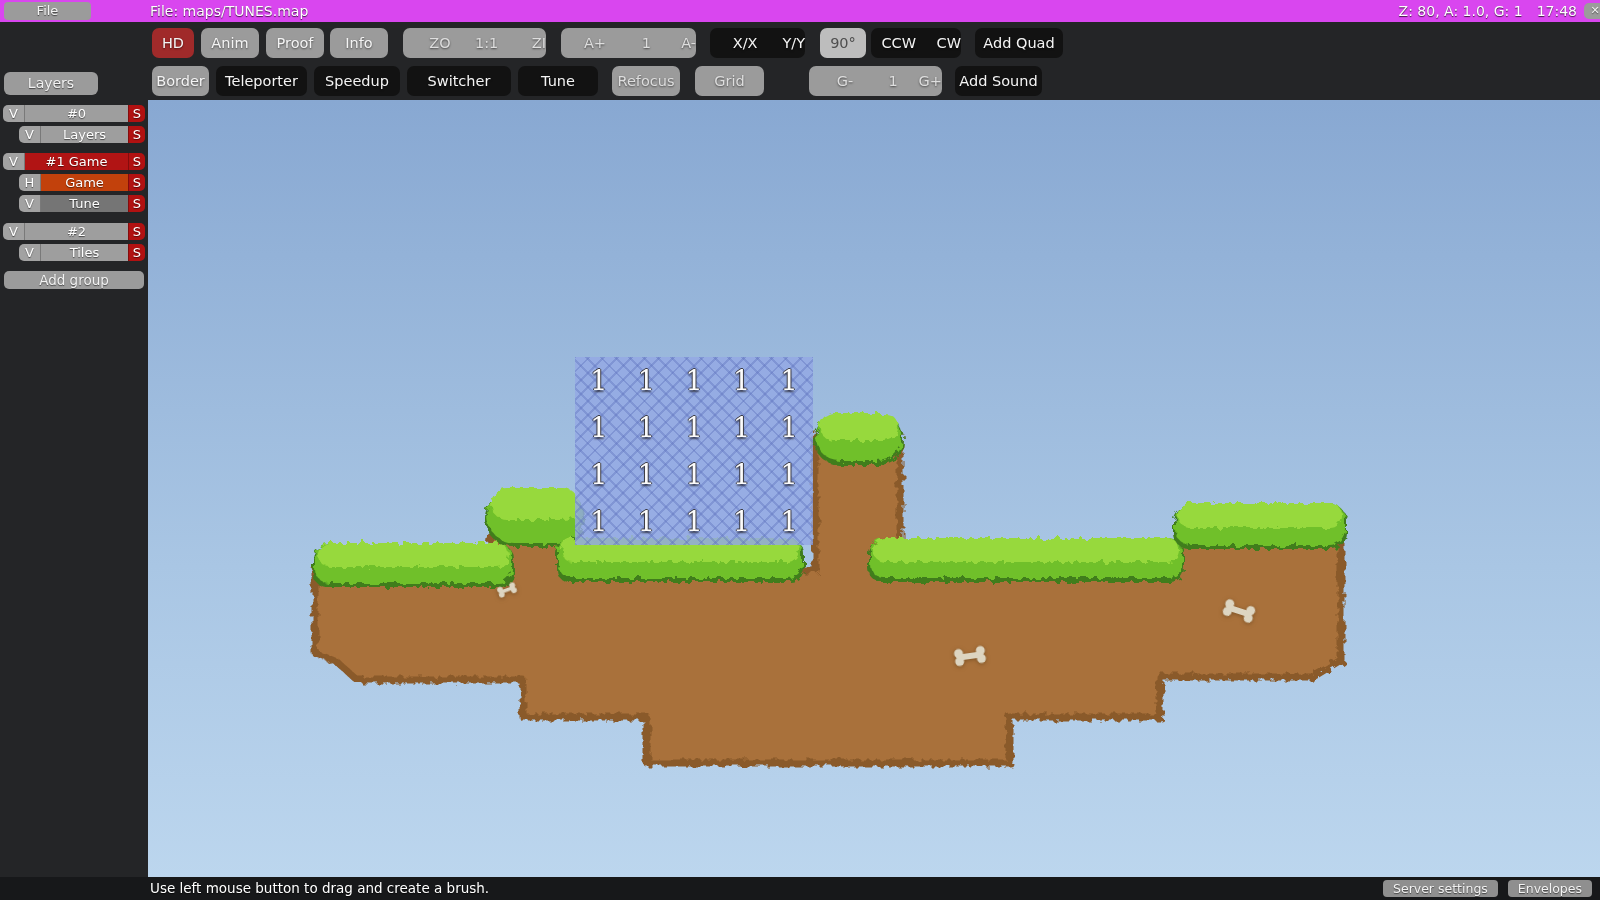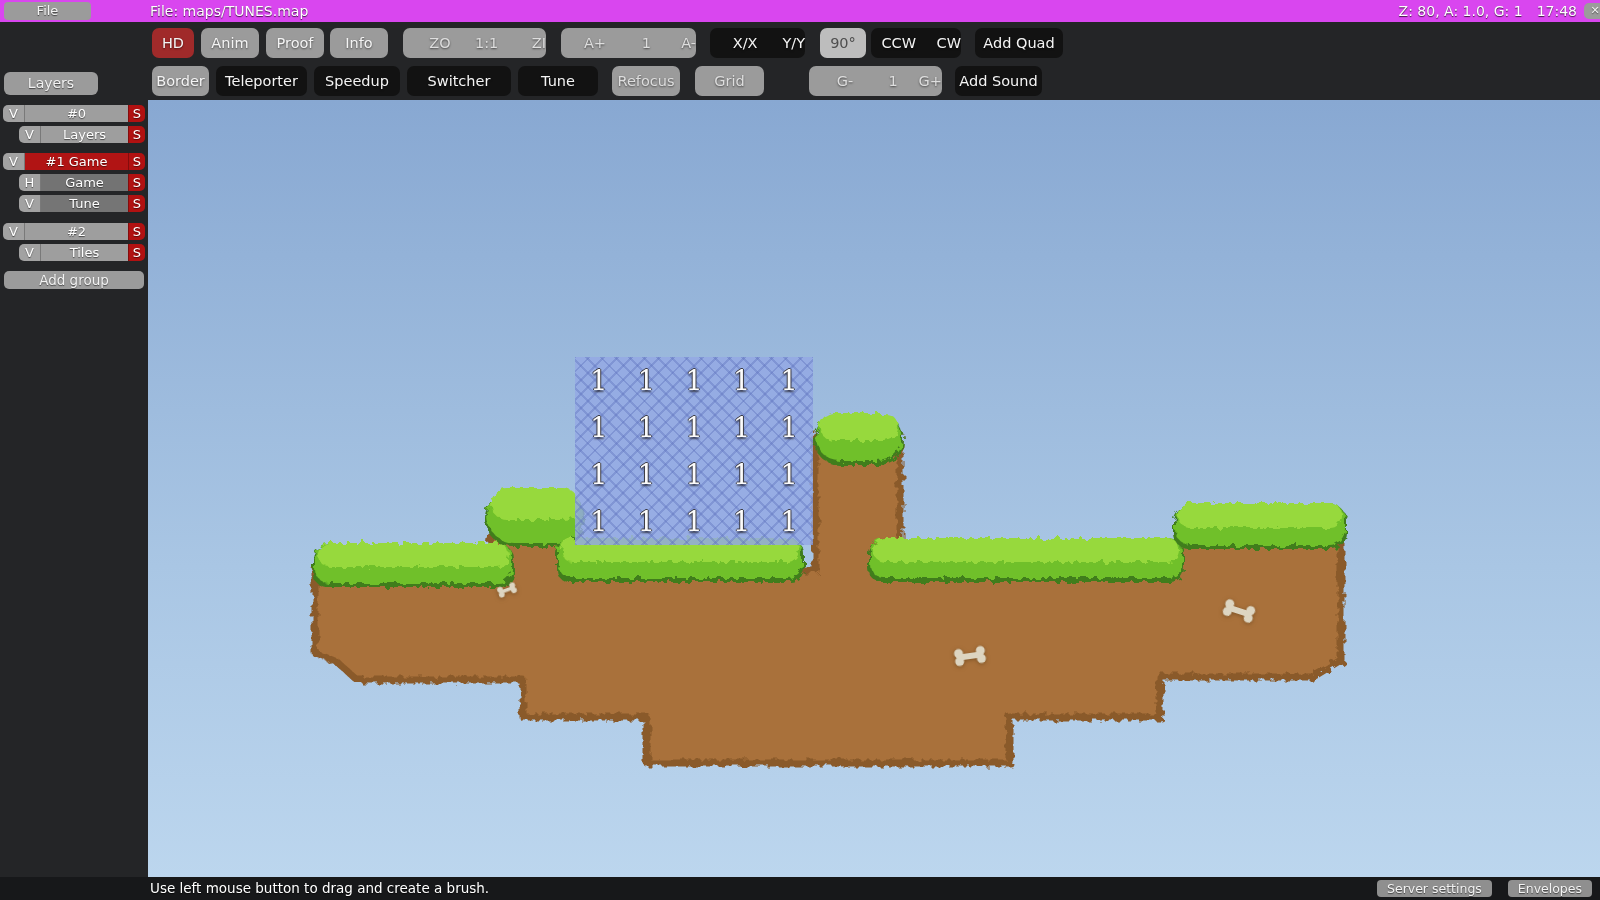--- a/index.html
+++ b/index.html
@@ -41,21 +41,21 @@
     text-shadow:0 1px 1px rgba(0,0,0,.55);}
   .lrow{position:absolute;height:17px;border-radius:5px;overflow:hidden;display:flex;
     font-size:13px;color:#fff;text-shadow:0 1px 1px rgba(0,0,0,.55);}
   .lrow.group{left:3px;width:142px;}
   .lrow.child{left:19px;width:126px;}
   .seg{height:17px;line-height:17px;box-sizing:border-box;}
   .seg.toggle{width:22px;text-align:center;background:#a2a2a2;border-right:1px solid rgba(70,70,70,.45);}
   .seg.label{flex:1;text-align:center;background:#9e9e9e;}
   .seg.sbadge{width:17px;text-align:center;background:#b11111;border-left:1px solid rgba(0,0,0,.25);}
   .label.bg-red{background:#b11414;}
-  .label.bg-darkred{background:#737373;}
+  .label.bg-darkred{background:#c2410c;}
   .label.bg-sel{background:#757575;}
   .add-group-btn{position:absolute;left:4px;top:249px;width:140px;height:18px;background:#9b9b9b;
     border-radius:5px;color:#f2f2f2;font-size:13.5px;line-height:18px;text-align:center;
     text-shadow:0 1px 1px rgba(0,0,0,.55);}
   
   .canvas{position:absolute;left:148px;top:100px;width:1452px;height:777px;overflow:hidden;
     background:linear-gradient(#88a8d2,#a9c6e4 60%,#bcd6ee);}
   .canvas svg{position:absolute;left:0;top:0;}
   .tune-overlay{position:absolute;left:427px;top:257px;width:238px;height:188px;
     background:
@@ -63,21 +63,21 @@
       repeating-linear-gradient(-45deg, rgba(95,115,190,.40) 0 2px, rgba(0,0,0,0) 2px 10px),
       rgba(148,168,228,.82);
     display:grid;grid-template-columns:repeat(5,1fr);grid-template-rows:repeat(4,1fr);}
   .tune-cell{display:flex;align-items:center;justify-content:center;
     font-family:"DejaVu Serif",serif;font-size:27px;color:#fbfbfb;
     text-shadow:-1px 0 #3e3e46,1px 0 #3e3e46,0 -1px #3e3e46,0 2px 2px rgba(40,40,50,.85);}
   
   .statusbar{position:absolute;left:0;bottom:0;width:1600px;height:23px;background:#17181a;}
   .hint{position:absolute;left:150px;top:3px;color:#fff;font-size:13.5px;line-height:17px;
     text-shadow:0 1px 1px rgba(0,0,0,.7);}
-  .sb-buttons{position:absolute;right:8px;top:3px;display:flex;gap:16px;}
+  .sb-buttons{position:absolute;right:8px;top:3px;display:flex;gap:10px;}
   .sb-btn{height:17px;background:#8f8f8f;border-radius:4px;color:#f2f2f2;font-size:12.5px;
     line-height:17px;padding:0 10px;text-shadow:0 1px 1px rgba(0,0,0,.55);}
 </style>
 </head>
 <body>
 
 <div class="topbar">
   <div class="file-btn">File</div>
   <div class="map-title">File: maps/TUNES.map</div>
   <div class="top-right">

